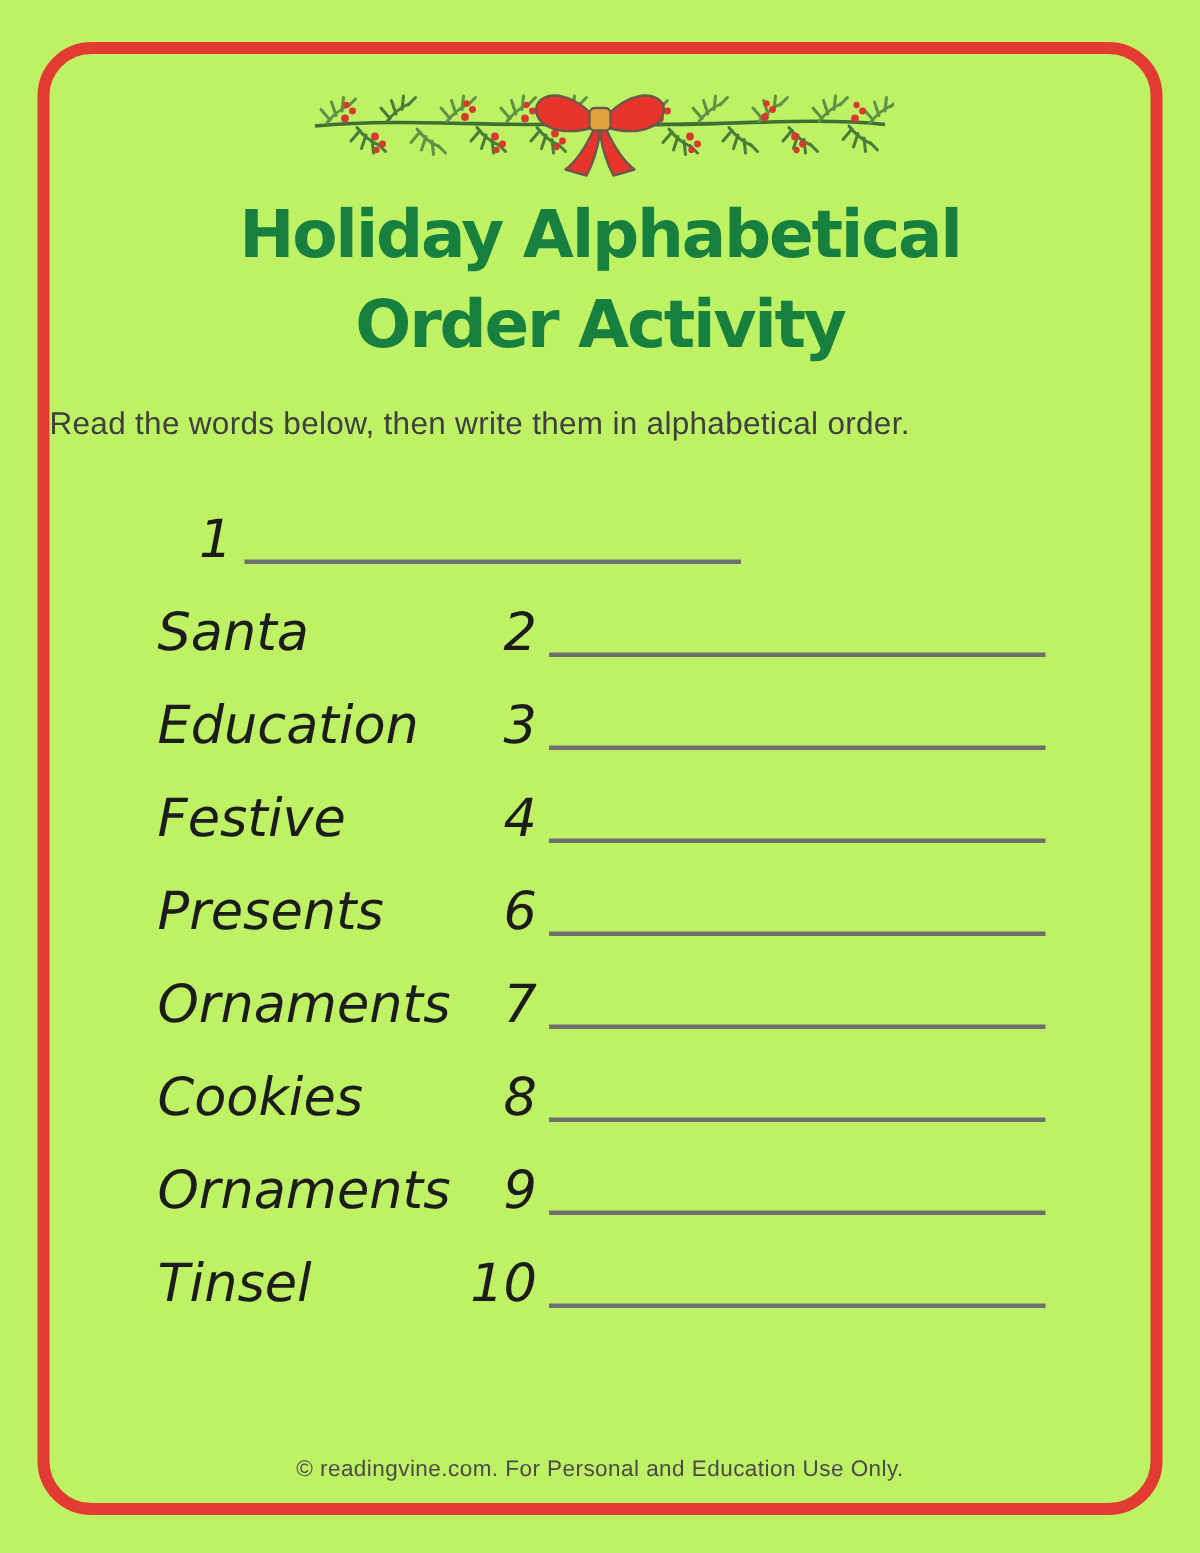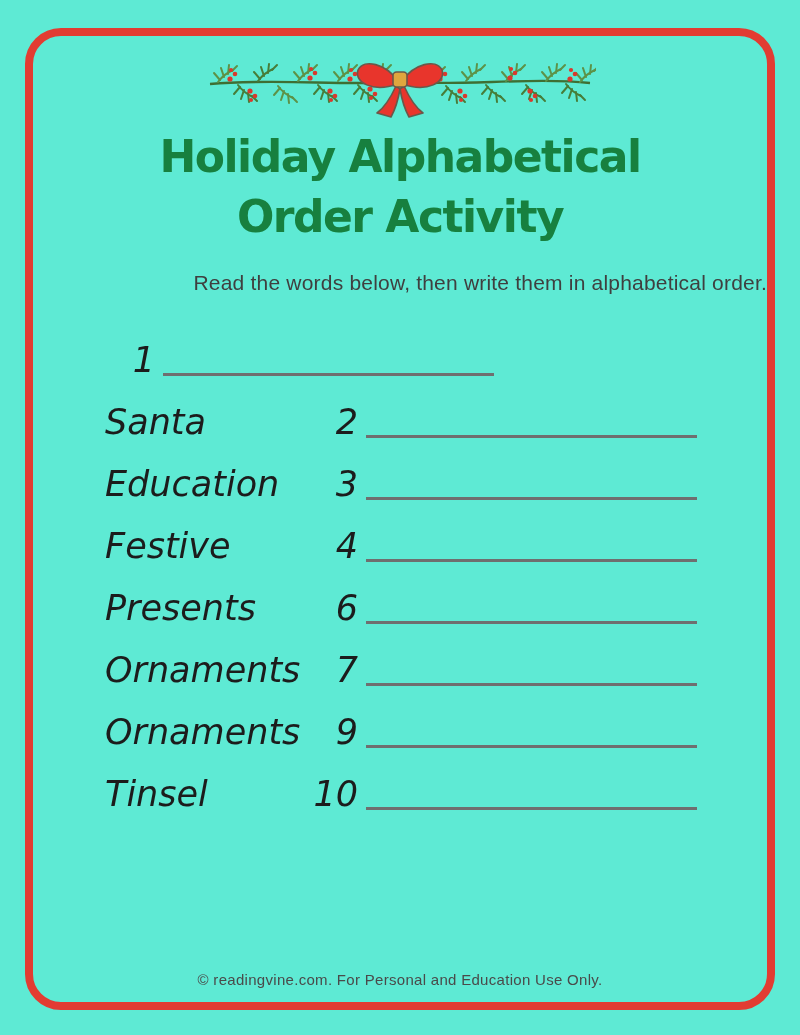--- a/index.html
+++ b/index.html
@@ -1,32 +1,32 @@
 <!DOCTYPE html>
 <html lang="en"><head>
 <meta charset="utf-8">
 <style>
   html,body { margin:0; padding:0; background:#ffffff; }
   .sheet {
-    position:relative; width:800px; height:1035px; background:#5eead4;
+    position:relative; width:800px; height:1035px; background:#bef264;
     font-family:"Liberation Sans", sans-serif; overflow:hidden;
   }
   .border-frame {
     position:absolute; left:25px; top:28px; right:25px; bottom:25px;
     border:8px solid #e23c32; border-radius:36px; pointer-events:none;
   }
   .content { position:absolute; left:33px; top:33px; right:33px; bottom:33px; }
   .garland { display:block; margin:22px auto 0 auto; }
   .title {
     margin-top:8px; text-align:center; color:#17803f;
     font-family:"DejaVu Sans","Liberation Sans",sans-serif;
     font-weight:bold; font-size:44px; line-height:60px; letter-spacing:-1.5px;
   }
   .instruction {
-    margin-top:24px; text-align:right; color:#3f3f3f;
+    margin-top:24px; text-align:left; color:#3f3f3f;
     font-size:21px; letter-spacing:0.2px;
     font-family:"Liberation Sans", sans-serif;
   }
   .word-list { margin:22px 0 0 72px; width:592px; }
   .row { height:62px; display:flex; align-items:flex-end; }
   .hand {
     font-family:"DejaVu Sans", sans-serif; font-style:italic;
     font-weight:400; color:#1c1c1c; font-size:35px; line-height:1.05;
   }
   .word { flex:1; }
@@ -147,20 +147,25 @@
         <div class="hand num">6</div>
         <div class="blank"></div>
       </div>
 
       <div class="row">
         <div class="hand word">Ornaments</div>
         <div class="hand num">7</div>
         <div class="blank"></div>
       </div>
 
+      <div class="row">
+        <div class="hand word">Cookies</div>
+        <div class="hand num">8</div>
+        <div class="blank"></div>
+      </div>
 
       <div class="row">
         <div class="hand word">Ornaments</div>
         <div class="hand num">9</div>
         <div class="blank"></div>
       </div>
 
       <div class="row">
         <div class="hand word">Tinsel</div>
         <div class="hand num">10</div>

